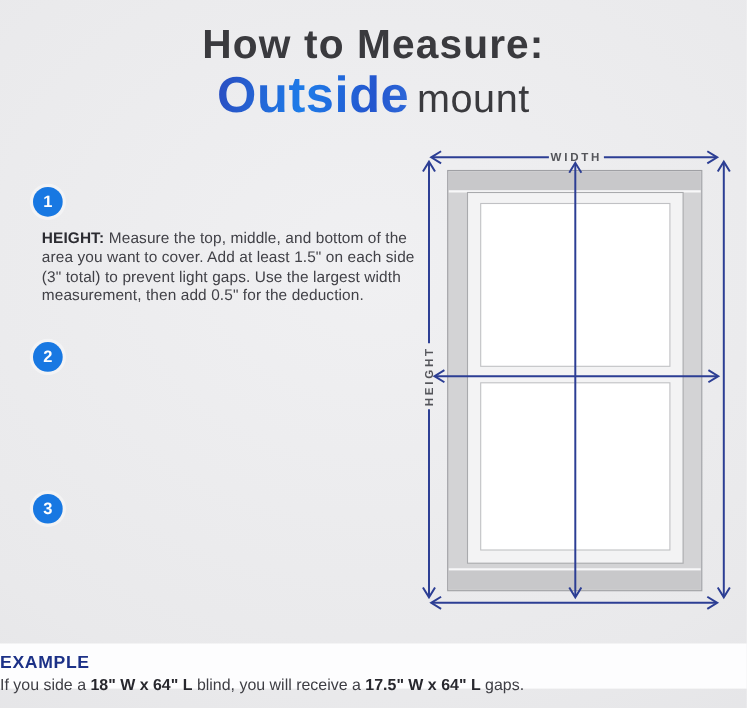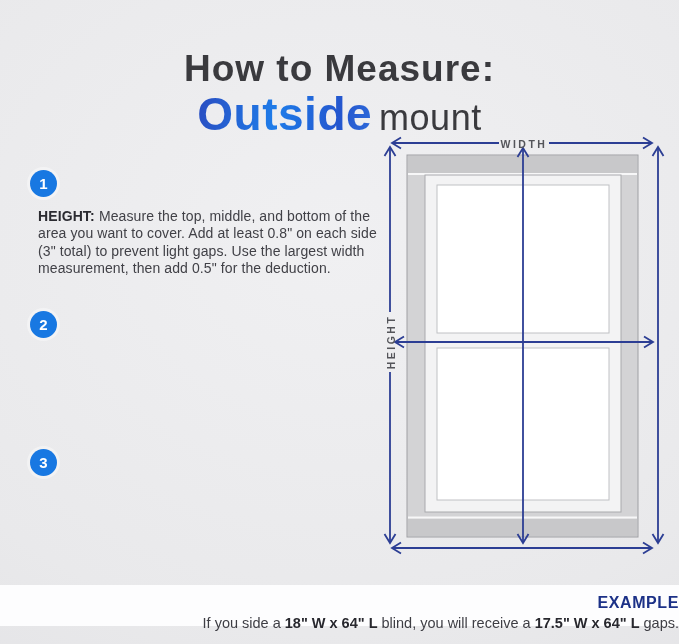--- a/index.html
+++ b/index.html
@@ -5,21 +5,21 @@
   html, body { margin:0; padding:0; background:#ffffff; }
   body { font-family:"Liberation Sans", sans-serif; }
 
   .poster {
     position:relative; width:679px; height:644px; overflow:hidden;
     background: radial-gradient(130% 110% at 50% 38%, #f0f0f2 0%, #e9e9eb 55%, #dedee1 100%);
   }
 
   
   .title { position:absolute; top:21px; left:0; width:100%; text-align:center; }
-  .title-line1 { font-size:37px; font-weight:600; color:#3a3a3e; letter-spacing:1px; line-height:1.1;margin-top:28px; }
+  .title-line1 { font-size:37px; font-weight:600; color:#3a3a3e; letter-spacing:1px; line-height:1.1; }
   .title-line2 { margin-top:0px; line-height:1.05; }
   .accent {
     font-size:46px; font-weight:800; letter-spacing:0.5px; color:#2166e0;
     background:linear-gradient(100deg, #2a4cc0 0%, #1e7ce9 45%, #2456ce 80%, #2e6ada 100%);
     -webkit-background-clip:text; background-clip:text; -webkit-text-fill-color:transparent;
   }
   .rest { font-size:36px; font-weight:400; color:#3a3a3e; margin-left:7px; letter-spacing:0.5px; }
 
   
   .steps { position:absolute; left:30px; top:0; width:352px; height:585px; }
@@ -39,21 +39,21 @@
   .step-label { color:#2b2b31; font-weight:700; margin-right:0.3em; }
 
   
   .diagram { position:absolute; left:370px; top:128px; width:300px; height:440px; }
   .diagram svg { display:block; }
   .diagram text { font-family:"Liberation Sans", sans-serif; }
 
   
   .example {
     position:absolute; left:0; top:585px; width:100%; height:41px;
-    background:#fdfdfe; text-align:right;
+    background:#fdfdfe; text-align:left;
   }
   .example-heading { margin-top:9px; font-size:16px; font-weight:700; color:#1c3187; letter-spacing:0.6px; }
   .example-text { margin:3px 0 0; font-size:14.5px; color:#3e3e44; }
   .example-text strong { color:#28282e; font-weight:700; }
 </style>
 </head>
 <body>
 
 <div class="poster">
 
@@ -62,21 +62,21 @@
     <div class="title-line2">
       <span class="accent">Outside</span><span class="rest">mount</span>
     </div>
   </header>
 
   <section class="steps">
     <div class="step step-1">
       <div class="step-circle">
         <span>1</span>
       </div>
-      <p class="step-text"><strong class="step-label">HEIGHT:</strong><span>Measure the top, middle, and bottom of the area you want to cover. Add at least 0.8" on each side (3" total) to prevent light gaps. Use the largest width measurement, then add 0.5" for the deduction.</span></p>
+      <p class="step-text"><strong class="step-label">HEIGHT:</strong><span>Measure the top, middle, and bottom of the area you want to cover. Add at least 1.5" on each side (3" total) to prevent light gaps. Use the largest width measurement, then add 0.5" for the deduction.</span></p>
     </div>
 
     <div class="step step-2">
       <div class="step-circle">
         <span>2</span>
       </div>
     </div>
 
     <div class="step step-3">
       <div class="step-circle">

